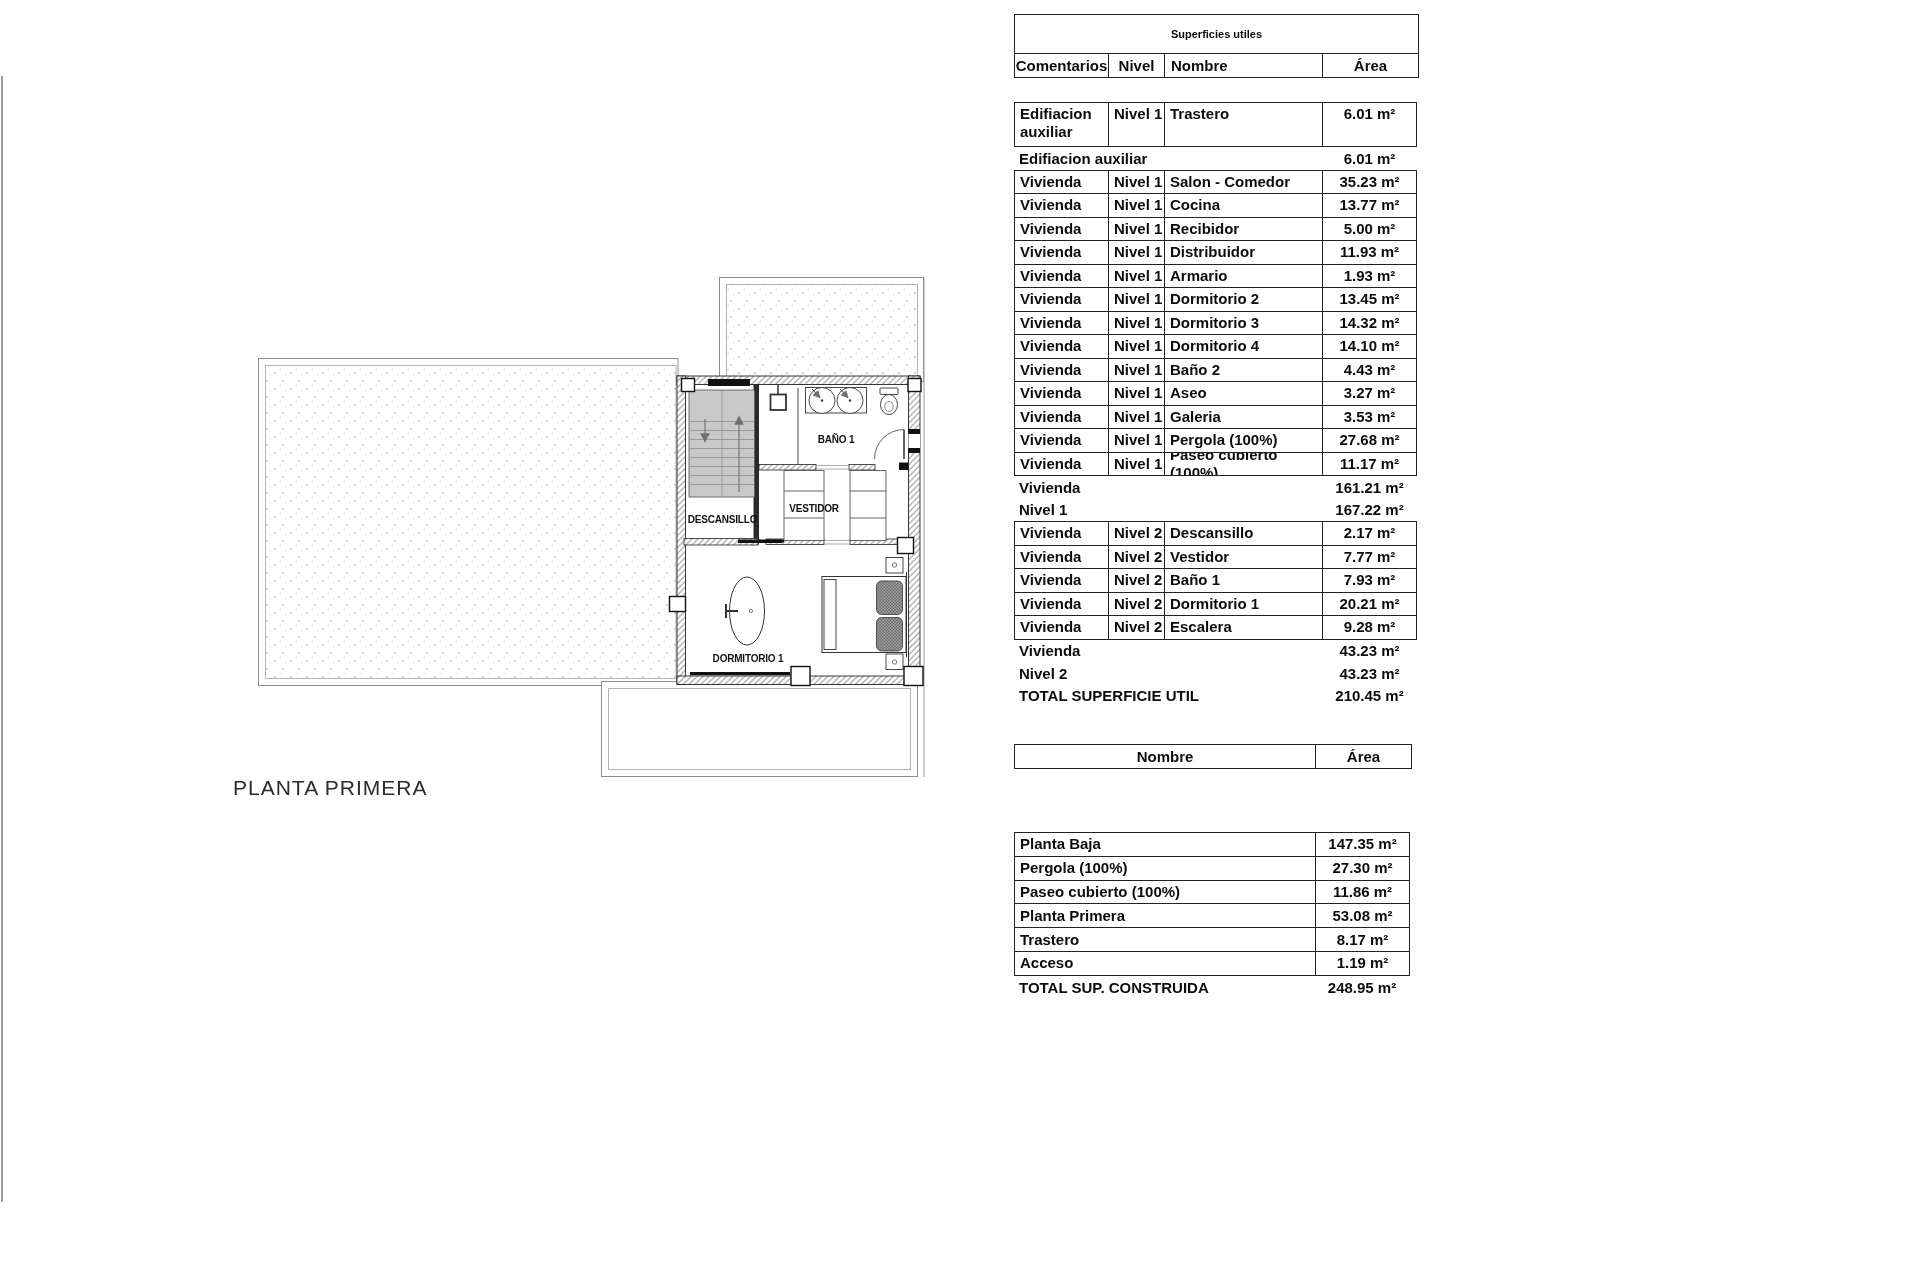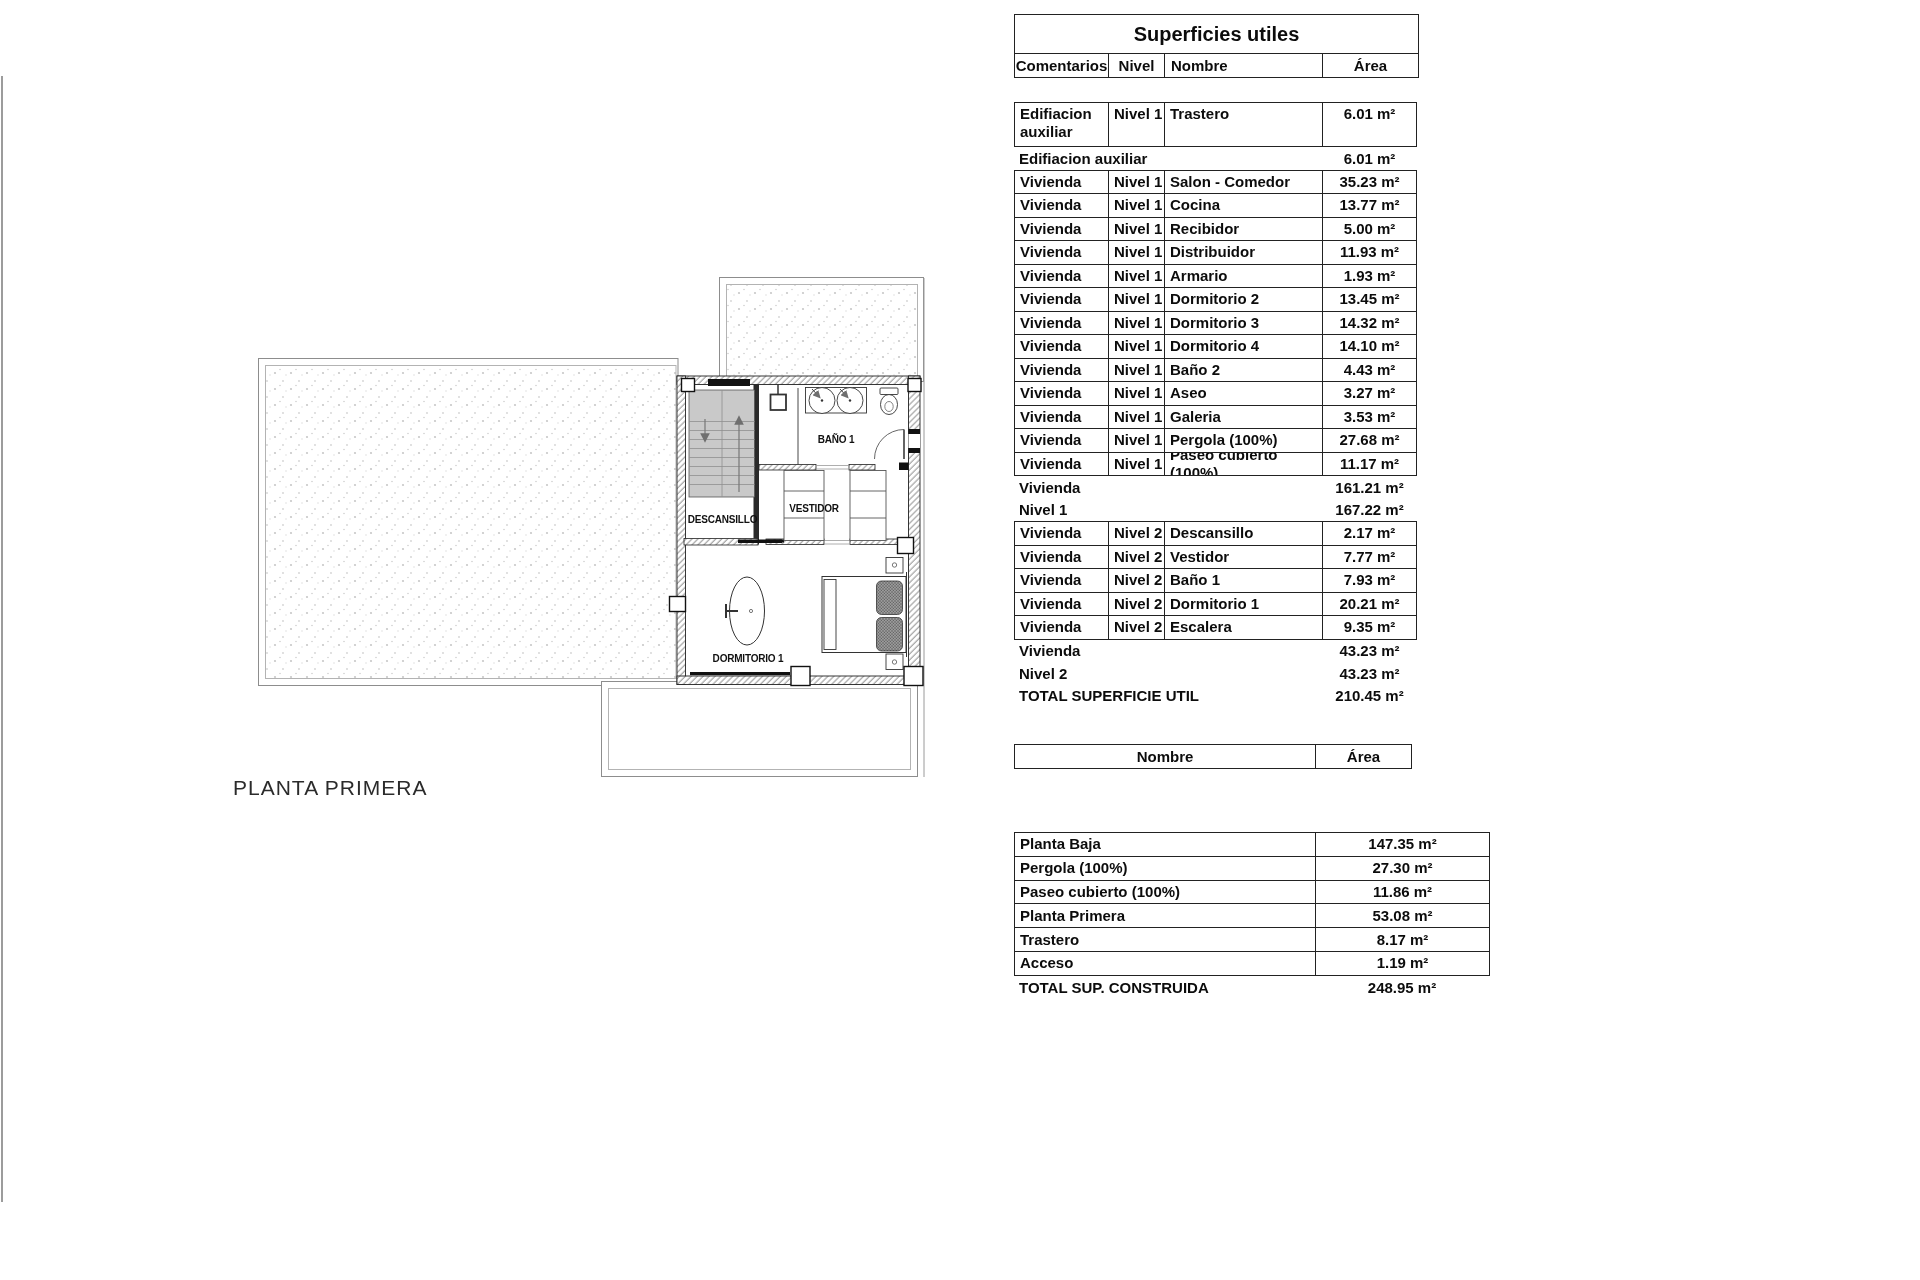--- a/index.html
+++ b/index.html
@@ -10,21 +10,21 @@
   
   #sheet-edge{left:1px;top:76px;width:2px;height:1126px;background:#9c9c9c;}
 
   
   #plan-title{left:233px;top:776px;font-size:21px;letter-spacing:1px;color:#2b2b2b;font-weight:400;}
 
   
   .tbl{font-weight:bold;font-size:15px;color:#0c0c0c;}
   .tbl-headbox{border:1px solid #222;background:#fff;}
   .tbl-title{height:38px;border-bottom:1px solid #222;display:flex;align-items:center;justify-content:center;
-             font-size:20px;font-weight:bold;}
+             font-size:11px;font-weight:bold;}
   .hrow{display:grid;height:23px;}
   .hrow .hc{display:flex;align-items:center;justify-content:center;overflow:hidden;}
   .hrow .hc.left{justify-content:flex-start;padding-left:6px;}
   .hrow .hc + .hc{border-left:1px solid #222;}
   .u4{grid-template-columns:93px 56px 158px 1fr;}
   .b2{grid-template-columns:300px 1fr;}
 
   .tbox{border:1px solid #222;background:#fff;}
   .trow{display:grid;grid-template-columns:93px 56px 158px 1fr;height:22.5px;}
   .t2 .trow{grid-template-columns:300px 1fr;height:22.8px;}
@@ -330,21 +330,21 @@
         <div class="trow">
           <div class="c">Vivienda</div>
           <div class="c">Nivel 2</div>
           <div class="c">Dormitorio 1</div>
           <div class="c area">20.21 m²</div>
         </div>
         <div class="trow">
           <div class="c">Vivienda</div>
           <div class="c">Nivel 2</div>
           <div class="c">Escalera</div>
-          <div class="c area">9.35 m²</div>
+          <div class="c area">9.28 m²</div>
         </div>
       </div>
       <div class="srow">
         <div class="sl">Vivienda</div>
         <div class="sv">43.23 m²</div>
       </div>
       <div class="srow">
         <div class="sl">Nivel 2</div>
         <div class="sv">43.23 m²</div>
       </div>
@@ -353,21 +353,21 @@
         <div class="sv">210.45 m²</div>
       </div>
     </div>
 
   <div class="abs tbl tbl-headbox" style="left:1014px;top:744px;width:396px">
     <div class="hrow b2">
       <div class="hc">Nombre</div>
       <div class="hc">Área</div>
     </div>
   </div>
-  <div class="abs tbl t2" id="built-body" style="left:1014px;top:832px;width:476px">
+  <div class="abs tbl t2" id="built-body" style="left:1014px;top:832px;width:396px">
       <div class="tbox">
         <div class="trow">
           <div class="c">Planta Baja</div>
           <div class="c area">147.35 m²</div>
         </div>
         <div class="trow">
           <div class="c">Pergola (100%)</div>
           <div class="c area">27.30 m²</div>
         </div>
         <div class="trow">

